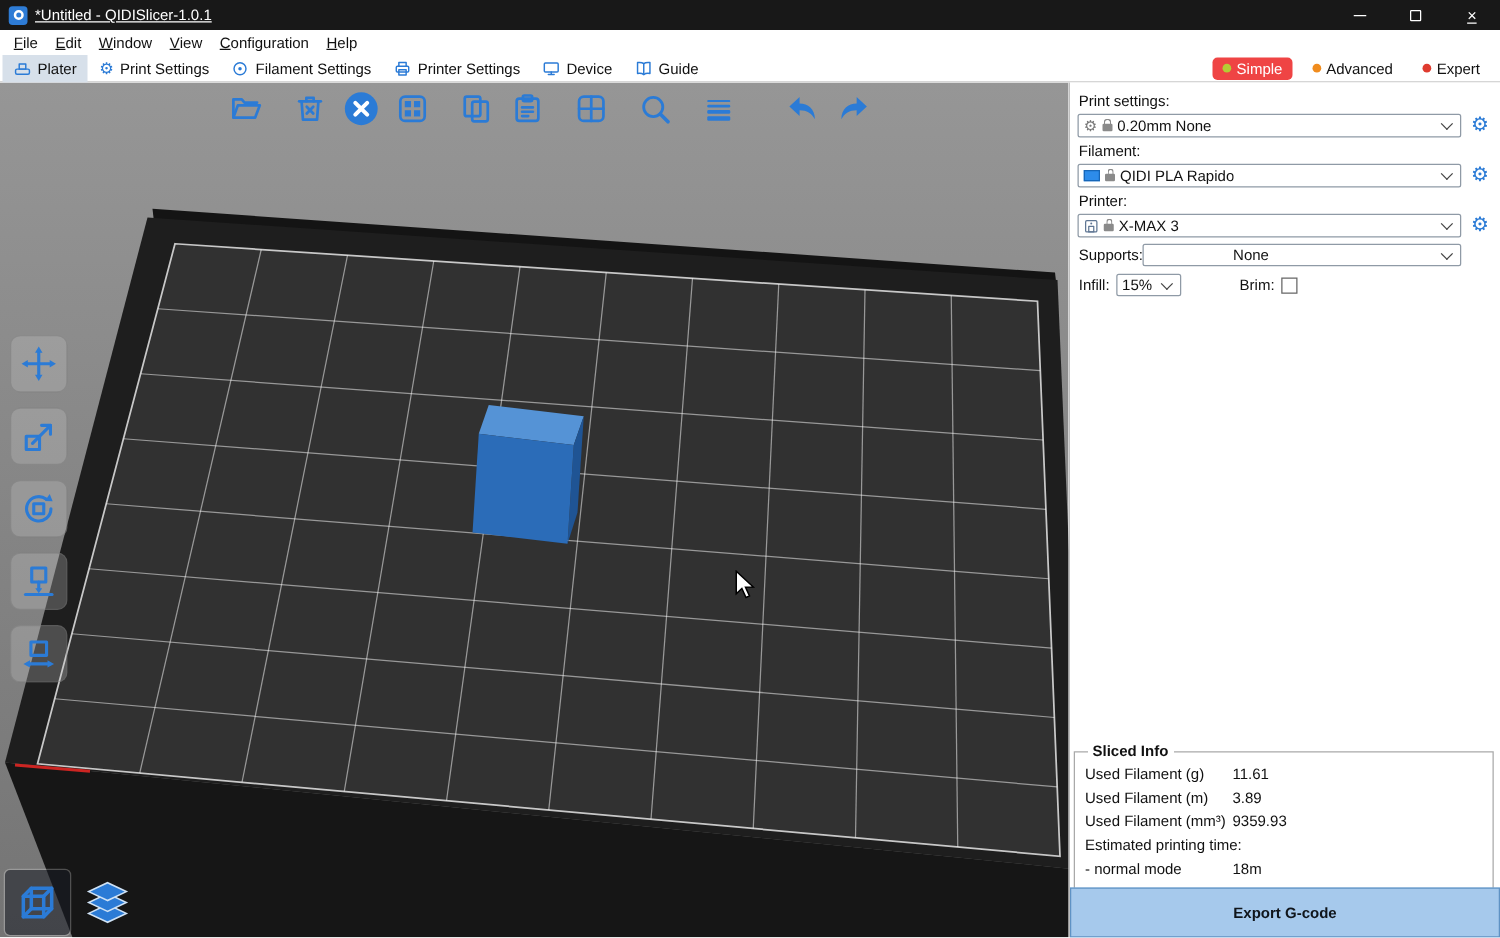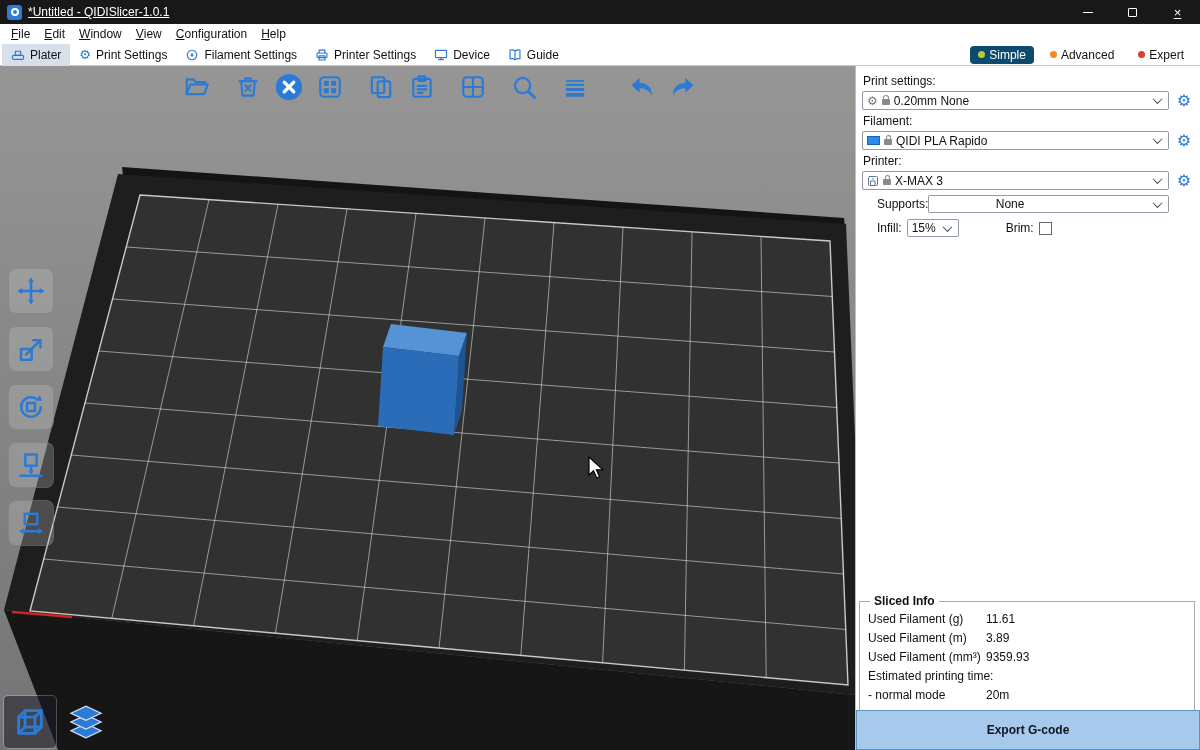--- a/index.html
+++ b/index.html
@@ -24,21 +24,21 @@
   .menubar { height:20px; background:#fff; display:flex; align-items:center; padding-left:4px; flex:0 0 auto; }
   .menu-item { padding:0 7px; height:100%; display:flex; align-items:center; }
   .menu-item u { text-decoration:underline; }
 
   
   .tabbar { height:22px; background:#fff; border-bottom:1px solid #c9c9c9; display:flex; align-items:center; padding-left:2px; flex:0 0 auto; }
   .tab { display:flex; align-items:center; gap:5px; padding:3px 9px; height:22px; }
   .tab.active { background:#d7e0ea; }
   .modes { margin-left:auto; display:flex; align-items:center; gap:8px; margin-right:8px; }
   .mode { display:flex; align-items:center; gap:4px; padding:2px 8px; border-radius:4px; }
-  .mode.active { background:#0c4a6e; color:#fff; }
+  .mode.active { background:#ef4444; color:#fff; }
   .dot { width:7px; height:7px; border-radius:50%; display:block; }
   .dot-simple { background:#b5cc34; } .dot-advanced { background:#f08c1e; } .dot-expert { background:#df3b2f; }
 
   
   .main { flex:1 1 auto; display:flex; height:684px;align-items:center; }
   .viewport { width:855px; height:684px; position:relative; overflow:hidden; flex:0 0 auto; }
   .scene { position:absolute; left:0; top:0; }
 
   
   .icon { fill:none; stroke:#2b7bd6; stroke-width:2; stroke-linecap:round; stroke-linejoin:round; }
@@ -70,21 +70,21 @@
     display:flex; align-items:center; gap:4px; padding:0 7px 0 4px; }
   .combo-text { white-space:nowrap; overflow:hidden; }
   .chev { width:7px; height:7px; border-right:1.6px solid #444; border-bottom:1.6px solid #444;
     transform:rotate(45deg) translate(-1px,-1px); margin-left:auto; flex:0 0 auto; }
   .gear-btn { width:20px; text-align:center; flex:0 0 auto; }
   .in-gear { color:#777; font-size:12px; line-height:1; }
   .swatch { width:13px; height:9px; background:#2d8ceb; border:1px solid #1666b8; display:block; flex:0 0 auto; }
   .lock { width:8px; height:6px; background:#8a8a8a; border-radius:1px; position:relative; display:block; flex:0 0 auto; margin-top:3px; }
   .lock:before { content:""; position:absolute; top:-4px; left:1.5px; width:3.5px; height:4px;
     border:1.4px solid #8a8a8a; border-bottom:none; border-radius:3px 3px 0 0; }
-  .inline-row { display:flex; align-items:center; gap:5px; margin:5px 0 0 15px; }
+  .inline-row { display:flex; align-items:center; gap:5px; margin:5px 0 0 1px; }
   .inline-row .combo { height:18px; }
   .supports-lbl { width:46px; flex:0 0 auto; }
   .supports-combo { margin-right:25px; }
   .infill-row { margin-top:6px; }
   .infill-combo { flex:0 0 auto; width:52px; }
   .brim-lbl { margin-left:42px; }
   .checkbox { width:13px; height:13px; border:1px solid #666; background:#fff; display:block; }
 
   .sliced { position:absolute; left:3px; right:5px; bottom:38px; border:1px solid #a9a9a9; padding:2px 8px 6px 8px; }
   .sliced legend { font-weight:bold; padding:0 4px; margin-left:2px; }
@@ -448,20 +448,20 @@
         </div>
         <div class="si-row">
           <span>Used Filament (mm³)</span>
             <span>9359.93</span>
         </div>
         <div class="si-row full">
           <span>Estimated printing time:</span>
         </div>
         <div class="si-row">
           <span> - normal mode</span>
-            <span>20m</span>
+            <span>18m</span>
         </div>
       </fieldset>
 
       <button class="export-btn">Export G-code</button>
     </div>
   </div>
 </div>
 
 </body></html>

